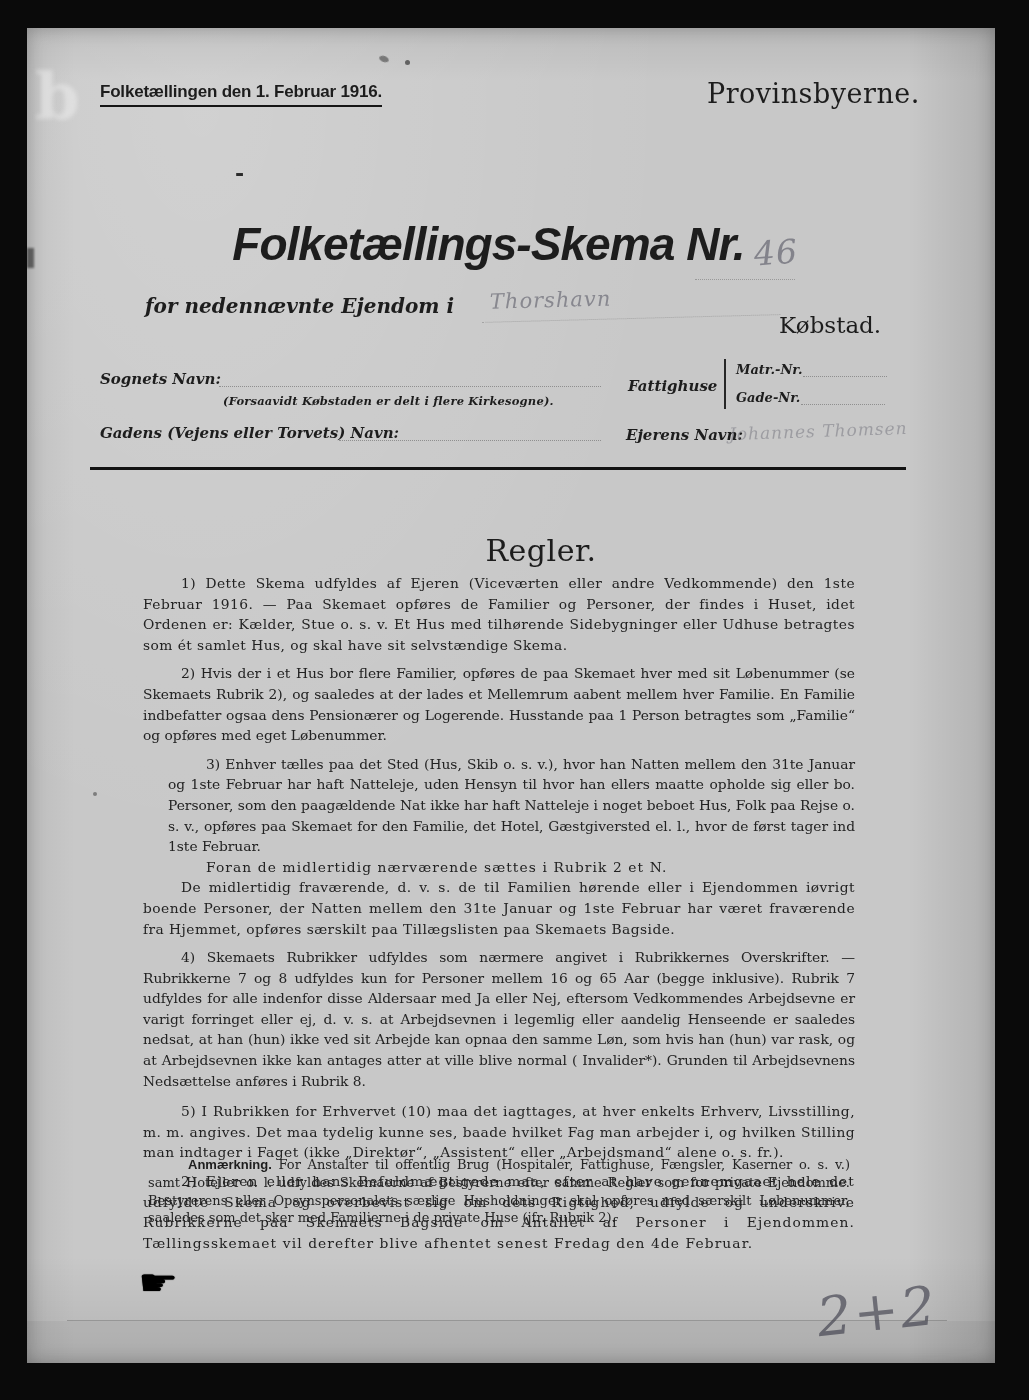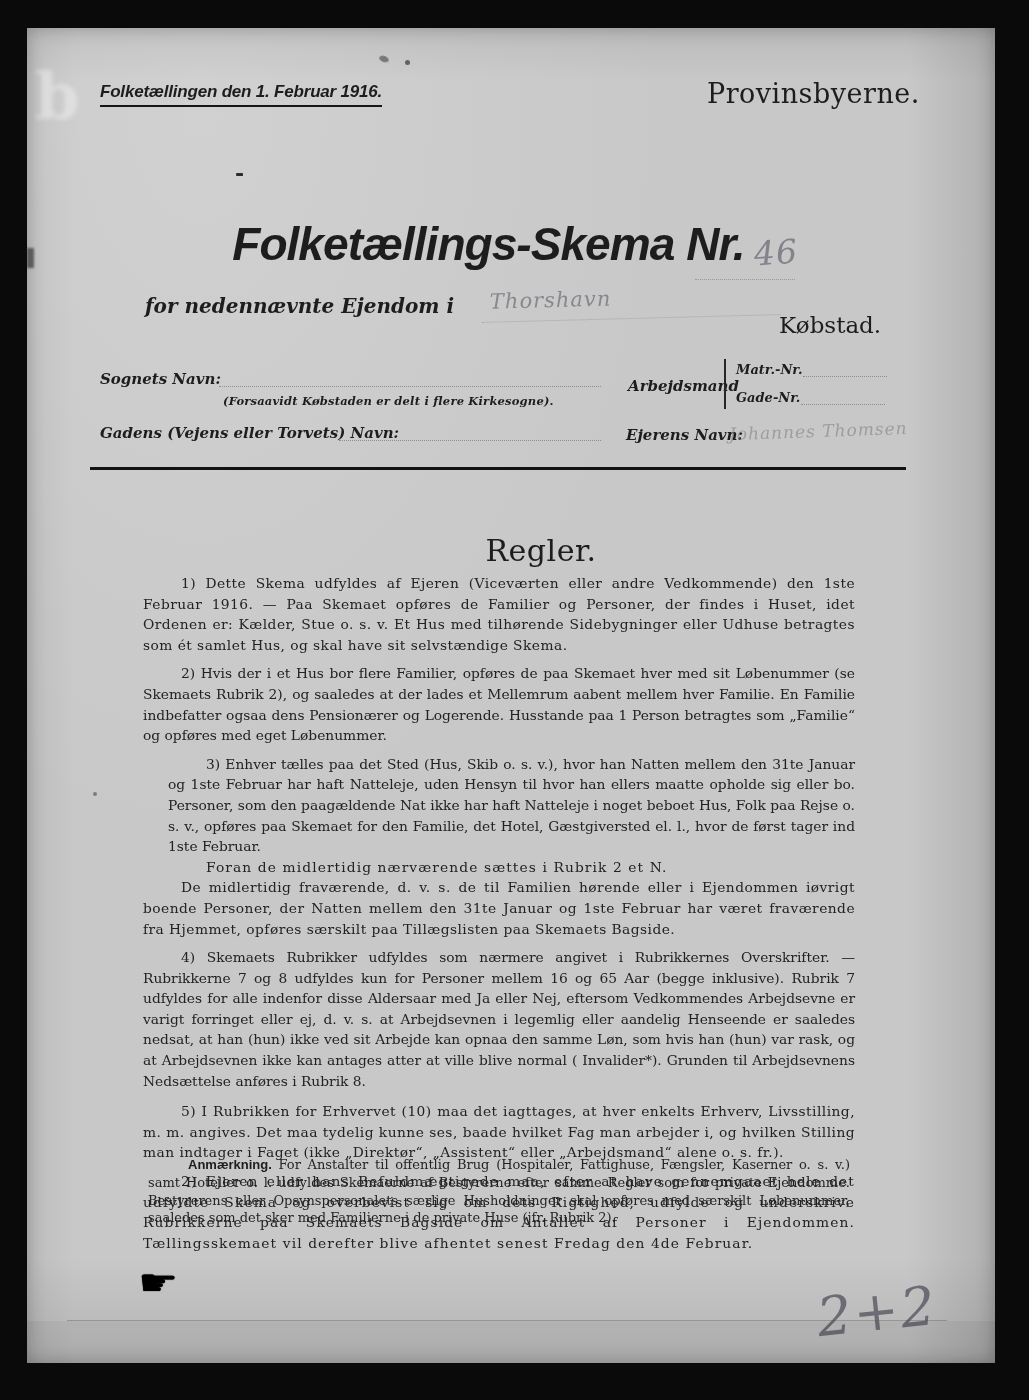--- a/index.html
+++ b/index.html
@@ -16,21 +16,21 @@
       radial-gradient(ellipse at 18% 6%, rgba(255,255,255,.16), transparent 42%),
       linear-gradient(90deg, rgba(0,0,0,.06), transparent 5%, transparent 91%, rgba(0,0,0,.12)),
       linear-gradient(180deg, rgba(0,0,0,.07), transparent 4%, transparent 92%, rgba(0,0,0,.10)),
       #c8c8c8;
     box-shadow:inset 0 0 18px rgba(0,0,0,.25);
   }
   .abs{position:absolute;}
   .ink{color:#1d1d1d;}
   .serifB{font-family:"DejaVu Serif",serif;font-weight:normal;}
   .serifBI{font-family:"DejaVu Serif",serif;font-weight:bold;font-style:italic;}
-  .grot{font-family:"Liberation Sans","DejaVu Sans",sans-serif;font-weight:bold;font-style:italic;}
+  .grot{font-family:"Liberation Sans","DejaVu Sans",sans-serif;font-weight:bold;}
   .pencil{
     font-family:"DejaVu Serif",serif;font-style:italic;
     color:#72727c;letter-spacing:1px;
   }
   .dotline{border-bottom:1px dotted #8f8f8f;}
   .header-left{
     left:73px;top:54px;font-size:17px;letter-spacing:-0.2px;
     border-bottom:2px solid #161616;padding-bottom:3px;
   }
   .header-right{left:680px;top:50px;font-size:27px;letter-spacing:.5px;}
@@ -123,21 +123,21 @@
   <div class="abs title-numline"></div>
 
   <div class="abs sub-prefix serifBI ink">for nedennævnte Ejendom i</div>
   <div class="abs sub-hand pencil">Thorshavn</div>
   <div class="abs sub-suffix serifB ink">Købstad.</div>
 
   <div class="abs serifBI ink lbl15" style="left:73px;top:342px;font-style:italic;">Sognets Navn:</div>
   <div class="abs dotline" style="left:192px;top:340px;width:382px;height:18px;"></div>
   <div class="abs serifBI ink note-small" style="left:196px;top:366px;">(Forsaavidt Købstaden er delt i flere Kirkesogne).</div>
 
-  <div class="abs serifBI ink lbl15" style="left:601px;top:349px;">Arbejdsmand</div>
+  <div class="abs serifBI ink lbl15" style="left:601px;top:349px;">Fattighuse</div>
   <div class="abs vline" style="left:697px;top:331px;height:50px;"></div>
   <div class="abs serifBI ink lbl13" style="left:709px;top:334px;">Matr.-Nr.</div>
   <div class="abs dotline" style="left:776px;top:332px;width:84px;height:16px;"></div>
   <div class="abs serifBI ink lbl13" style="left:709px;top:362px;">Gade-Nr.</div>
   <div class="abs dotline" style="left:774px;top:360px;width:84px;height:16px;"></div>
 
   <div class="abs serifBI ink lbl15" style="left:73px;top:396px;">Gadens (Vejens eller Torvets) Navn:</div>
   <div class="abs dotline" style="left:312px;top:394px;width:262px;height:18px;"></div>
 
   <div class="abs serifBI ink lbl15" style="left:599px;top:398px;">Ejerens Navn:</div>

